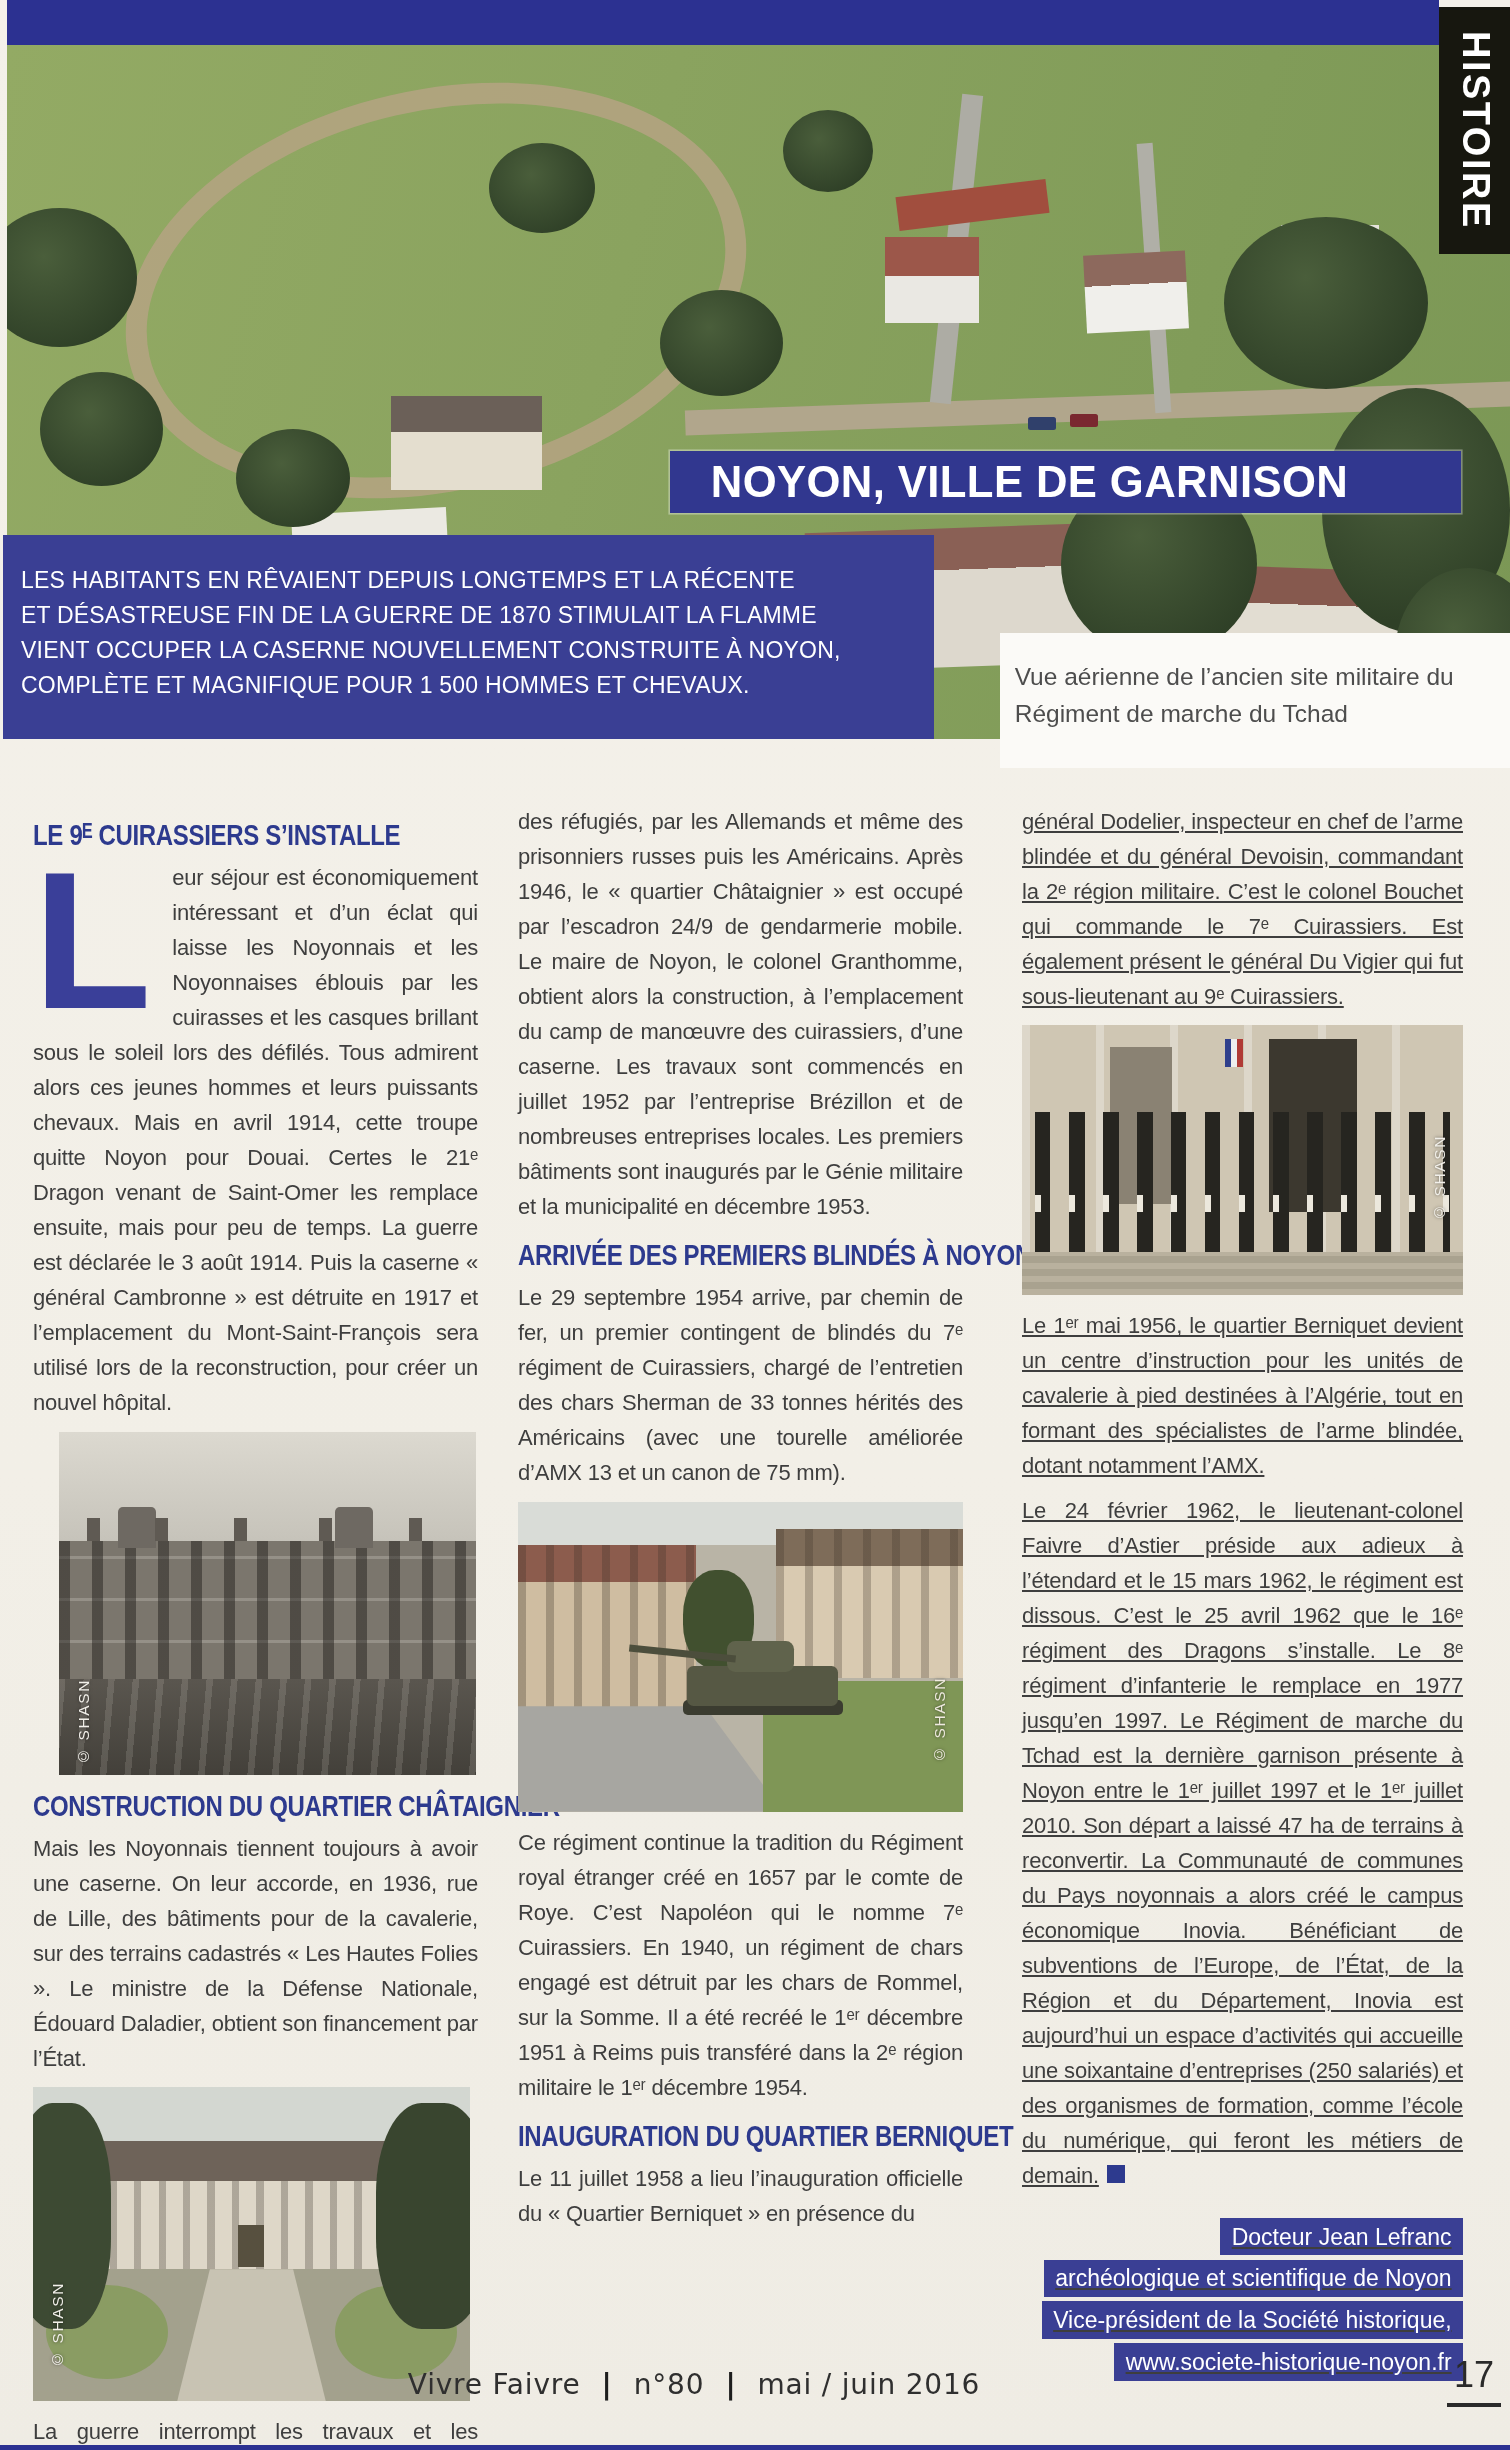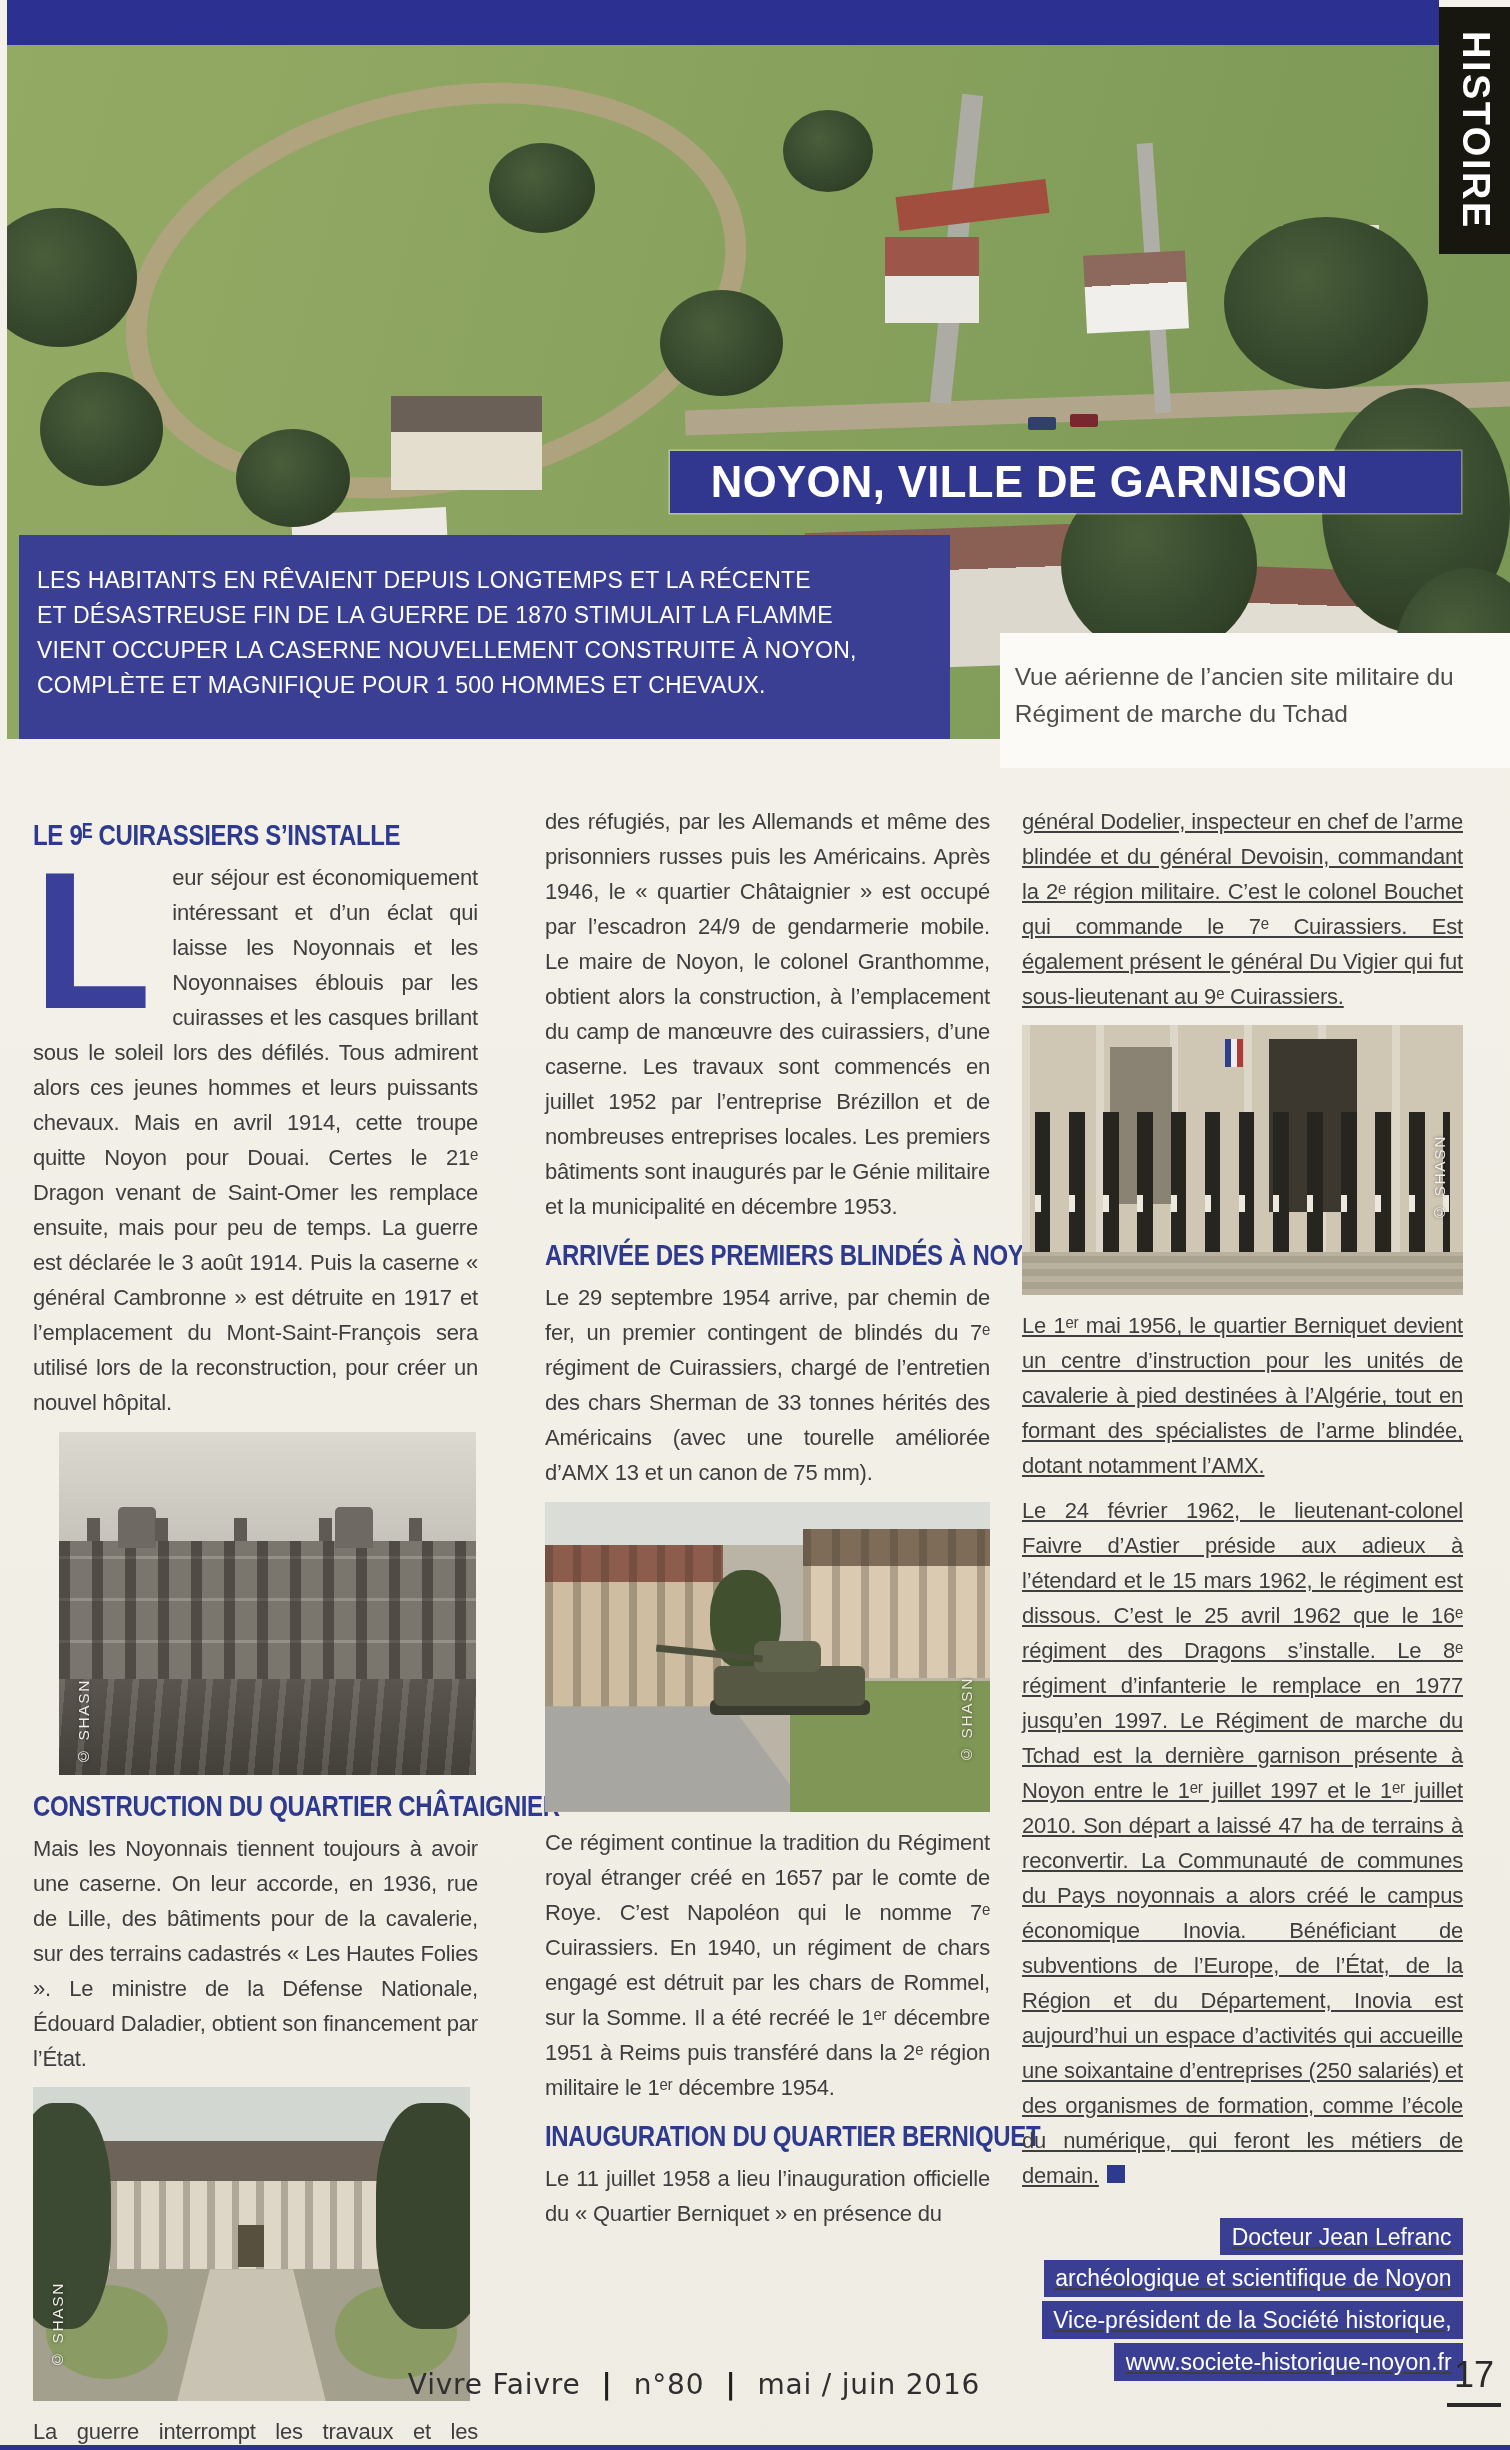--- a/index.html
+++ b/index.html
@@ -30,27 +30,27 @@
   .t7{left:1054px;top:425px;width:196px;height:188px;} .t8{left:229px;top:384px;width:114px;height:98px;}
   .t9{left:776px;top:65px;width:90px;height:82px;} .t10{left:1388px;top:523px;width:147px;height:172px;}
   .car1{left:1021px;top:372px;width:28px;height:13px;background:#30406b;border-radius:2.5px;}
   .car2{left:1063px;top:369px;width:28px;height:13px;background:#7a2830;border-radius:2.5px;}
   
   .histoire-tab{position:absolute;left:1439px;top:6.5px;width:72px;height:247px;background:#17170f;display:flex;align-items:center;justify-content:center;}
   .histoire-tab span{writing-mode:vertical-rl;color:#fff;font-size:38px;font-weight:bold;letter-spacing:2.5px;}
   
   .title-banner{position:absolute;left:670px;top:451px;width:791px;height:62px;background:#31378f;display:flex;align-items:center;box-shadow:0 0 0 1.6px rgba(255,255,255,.35);}
   .title-banner span{color:#fff;font-size:45px;font-weight:bold;letter-spacing:0.4px;padding-left:42px;white-space:nowrap;transform:scaleX(.97);transform-origin:left center;}
-  .intro-box{position:absolute;left:19px;top:535px;width:931px;height:204px;background:#3a3f94;padding:28px 0 0 18px;box-sizing:border-box;}
+  .intro-box{position:absolute;left:3px;top:535px;width:931px;height:204px;background:#3a3f94;padding:28px 0 0 18px;box-sizing:border-box;}
   .intro-line{color:#fff;font-size:23px;line-height:35px;letter-spacing:0.2px;white-space:nowrap;}
   .caption-box{position:absolute;left:1000px;top:633px;width:510px;height:135px;background:#fbfaf7;box-sizing:border-box;padding:24.5px 8.2px 0 14.7px;}
   .caption{color:#4d4d4d;font-size:24.5px;line-height:37px;width:474px;}
   
   .col{position:absolute;top:804px;width:445px;font-size:22px;line-height:35px;letter-spacing:-0.2px;color:#3e3e3e;text-align:justify;}
-  .col1{left:33px;} .col2{left:545px;} .col3{left:1022px;width:441px;text-decoration:underline;}
+  .col1{left:33px;} .col2{left:518px;} .col3{left:1022px;width:441px;text-decoration:underline;}
   .h{color:#2d3a8e;font-weight:800;font-size:30px;white-space:nowrap;transform:scaleX(.8);transform-origin:left center;letter-spacing:-0.4px;margin:13px 0 8.2px 0;}
   .col1 .h:first-child{margin-top:13px;}
   .para{margin:0 0 9.8px 0;}
   .dropcap{float:left;color:#3a3f99;font-weight:bold;font-size:194px;line-height:147px;height:152px;width:123px;margin:6.5px 16.3px 0 0;}
   .endmark{display:inline-block;width:18px;height:18px;background:#2d3a8e;margin-left:8.2px;vertical-align:baseline;}
   
   .photo{position:relative;overflow:hidden;margin:11.4px 0 13px 0;}
   .pcredit{position:absolute;writing-mode:vertical-rl;transform:rotate(180deg);color:#f2f0ea;font-size:15.5px;letter-spacing:1.6px;text-shadow:0 0 3.3px rgba(0,0,0,.6);z-index:5;}
   .ps{position:absolute;display:block;}
   .photo1{width:417px;height:343px;margin-left:26px;background:#c9c6bd;}

